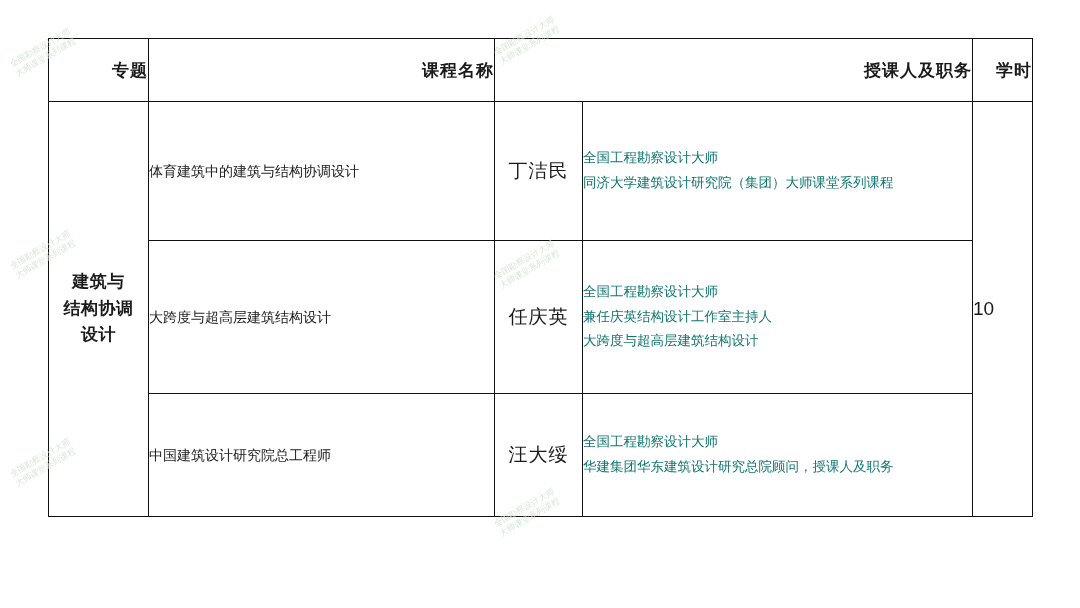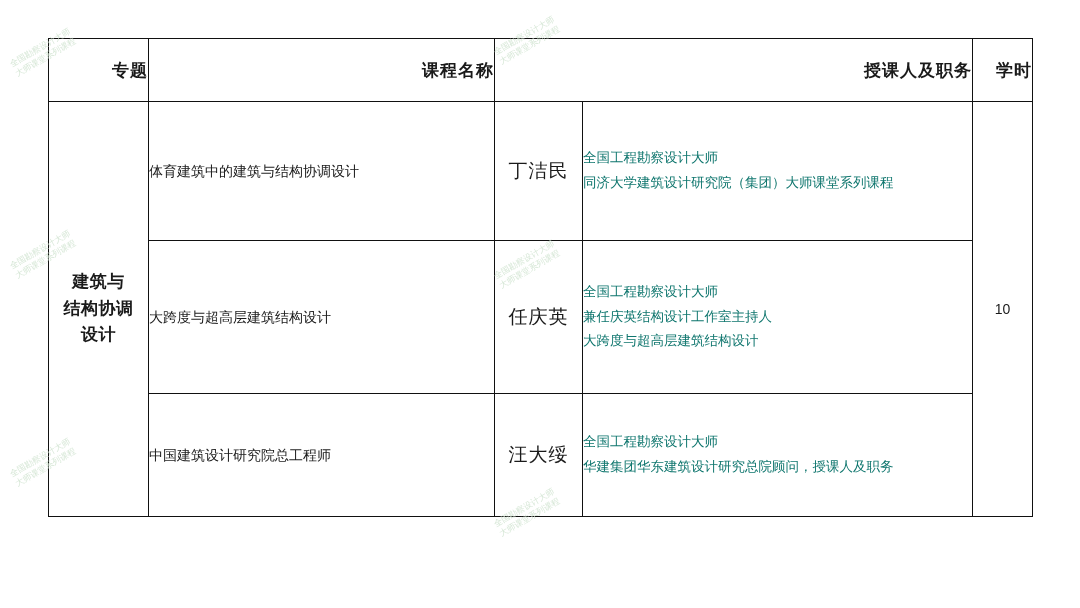--- a/index.html
+++ b/index.html
@@ -53,22 +53,22 @@
   }
 
   .topic-cell {
     text-align: center;
     font-size: 17px;
     font-weight: bold;
     line-height: 1.55;
     letter-spacing: 0.5px;
   }
   .hours-cell {
-    text-align: center;
-    font-size: 14px;
+    text-align: left;
+    font-size: 19px;
   }
 
   .course-cell {
     font-size: 14px;
     padding: 10px 14px 10px 18px;
     line-height: 1.5;
   }
   .person-cell {
     font-size: 19px;
     text-align: center;

